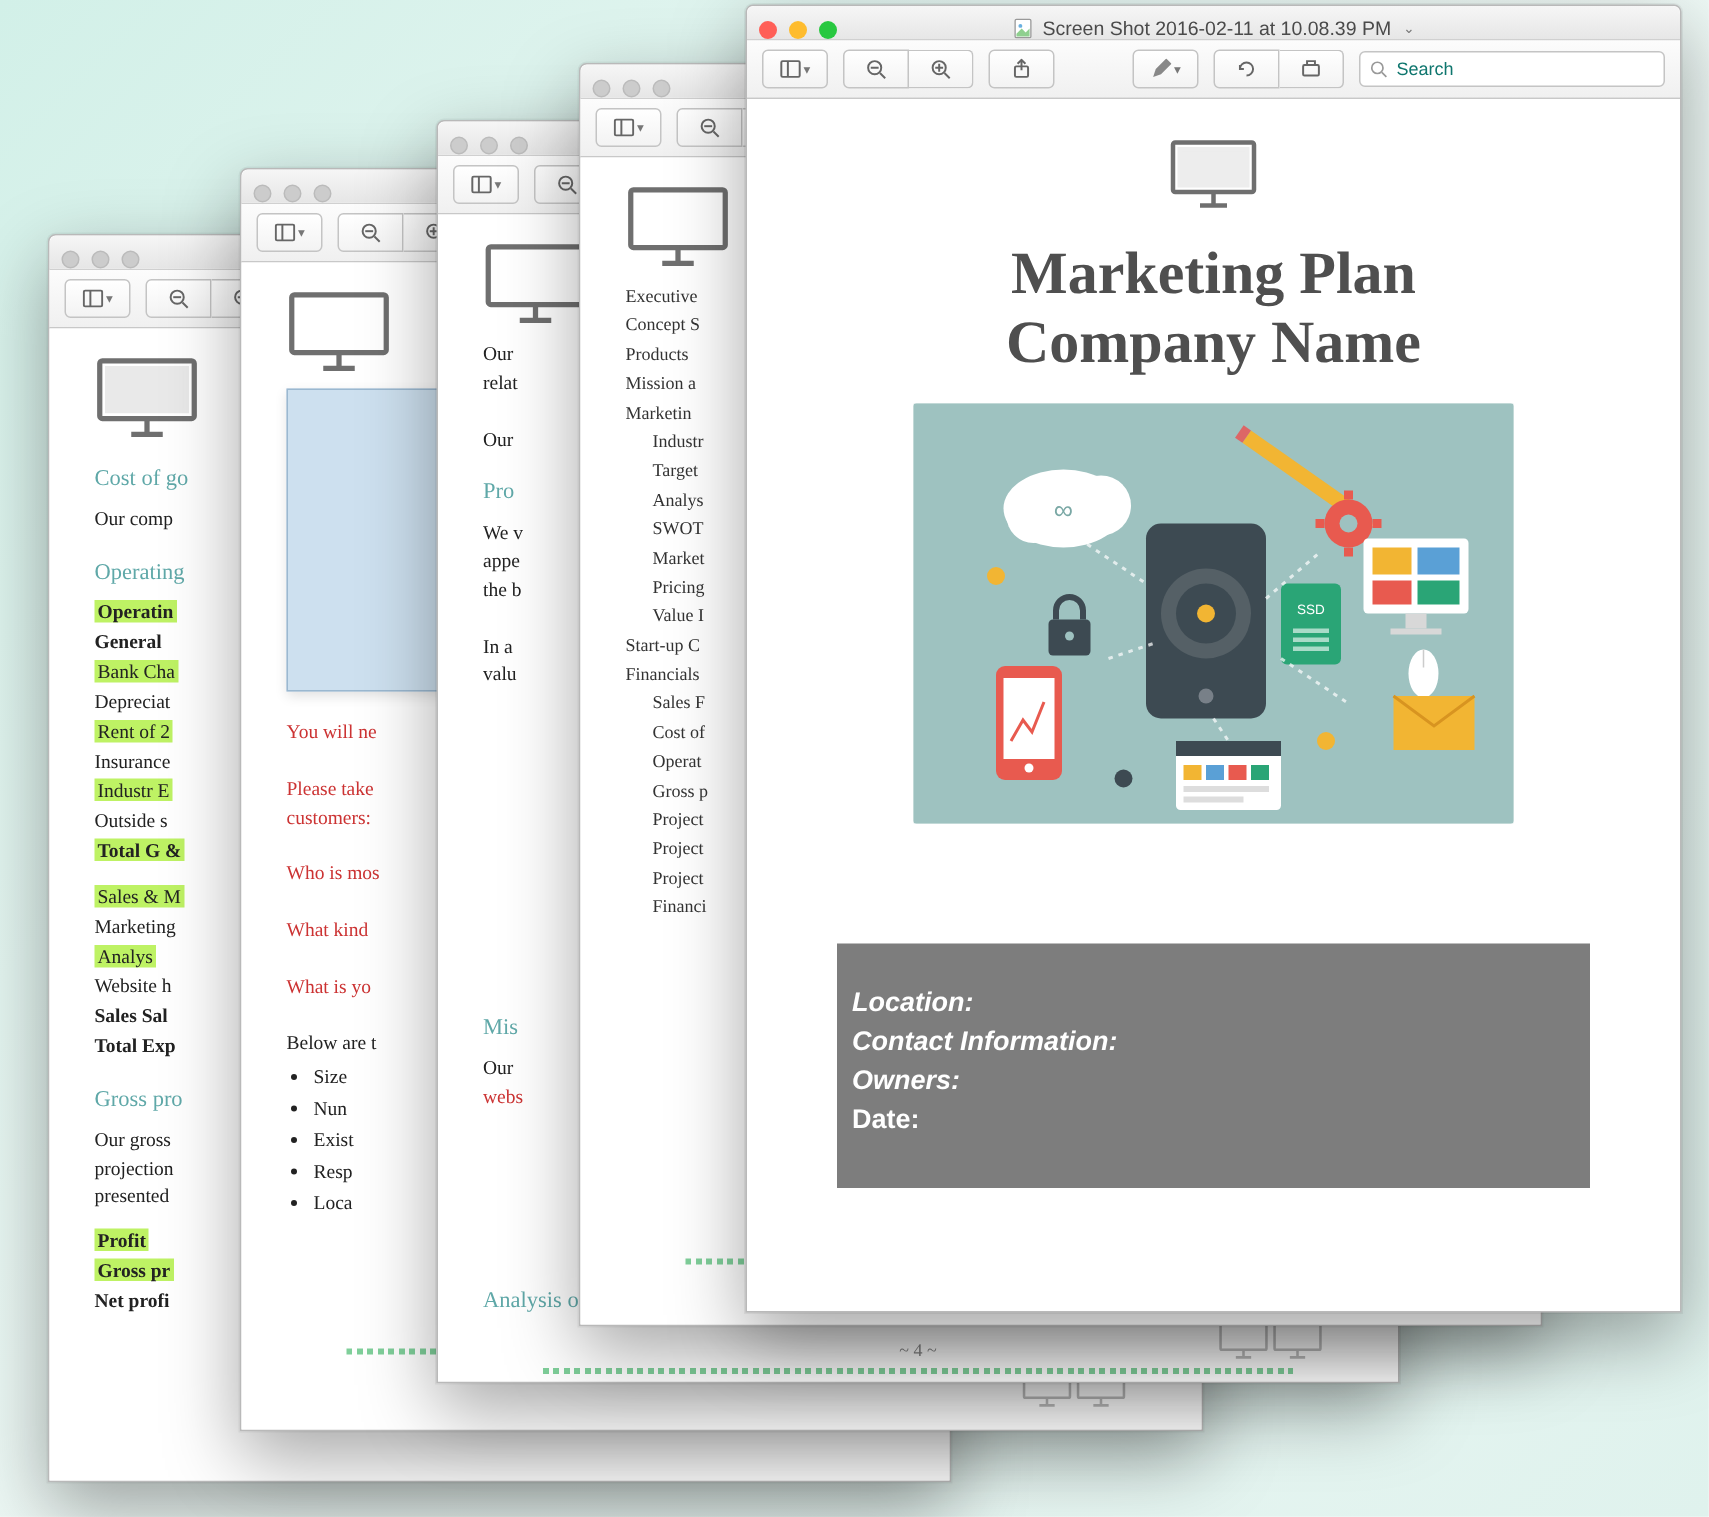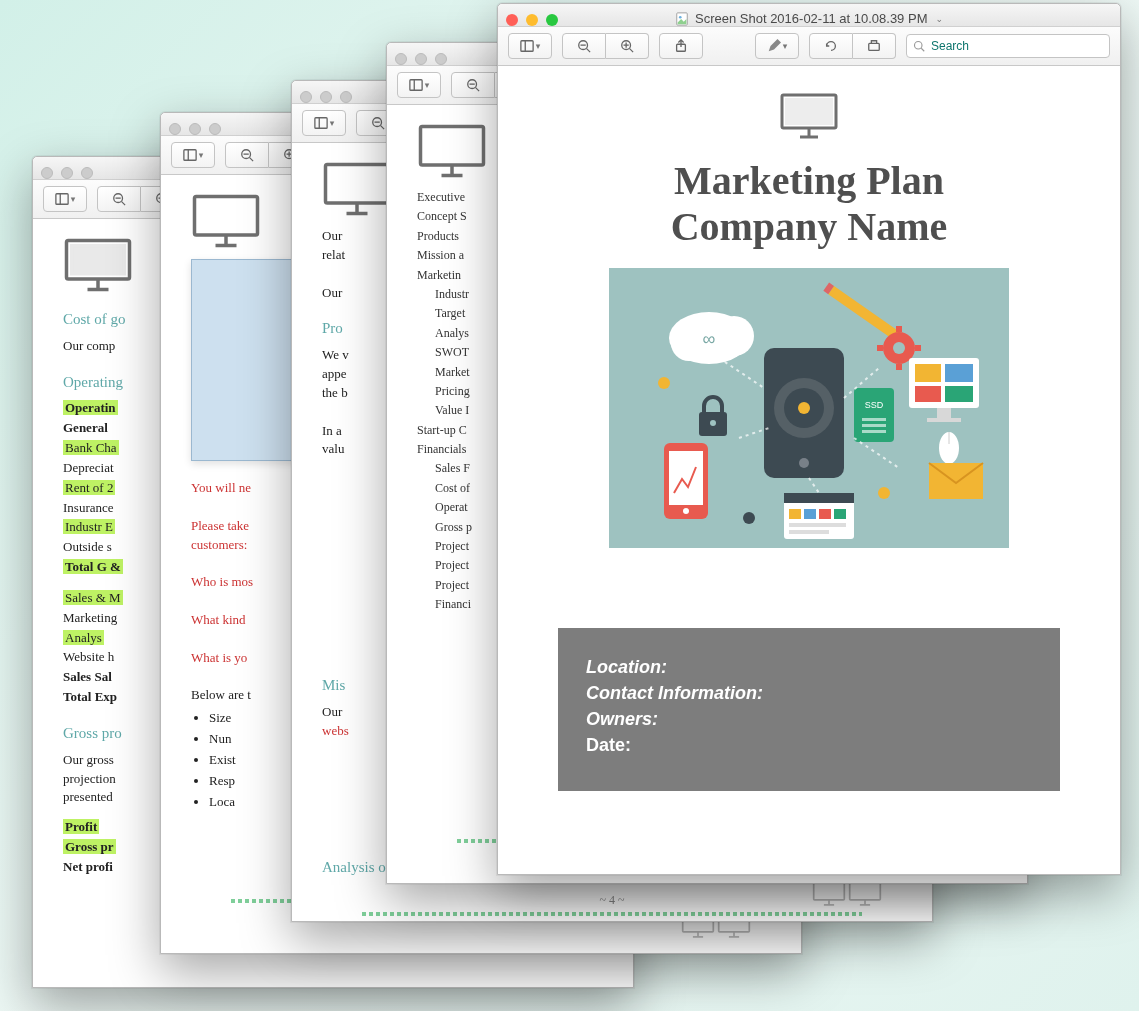--- a/index.html
+++ b/index.html
@@ -33,21 +33,21 @@
 .bul li{font-family:Georgia,serif;font-size:13px;margin:2px 0}
 .toc{font-family:Georgia,serif;font-size:12px;color:#333}
 .toc .item{margin:2px 0}
 .toc .indent{margin-left:18px}
 .pgnum{text-align:center;color:#888;font-family:Georgia,serif;font-size:12px;margin-top:14px}
 .wavy{height:4px;background:repeating-linear-gradient(90deg,#7fcf9a 0,#7fcf9a 4px,transparent 4px,transparent 7px);margin:2px 40px 0}
 .foot-mon{position:absolute;right:50px;bottom:14px;display:flex;gap:2px;color:#bcbcbc}
 .foot-mon svg{width:34px;height:28px}
 .cover-title{font-family:Georgia,"Times New Roman",serif;font-weight:bold;color:#4f4f4f;font-size:40px;text-align:center;line-height:1.15;margin:14px 0 18px}
 .cover-img{width:400px;height:280px;margin:0 auto;background:#9ec2c0;border-radius:2px;position:relative;display:flex;align-items:center;justify-content:center}
-.info-box{background:#7d7d7d;color:#fff;padding:24px 28px 30px;margin-top:80px}
+.info-box{background:#7d7d7d;color:#fff;padding:24px 10px 30px;margin-top:80px}
 .info-box .lbl{font-family:Arial,sans-serif;font-weight:bold;font-style:italic;font-size:18px;margin:5px 0}
 .info-box .lbl.noi{font-style:normal}
 .blue-box{width:200px;height:200px;background:#cde0ef;border:1px solid #9bb8d0;box-shadow:0 3px 8px rgba(0,0,0,.12);margin:10px 0 18px}
 .chev{font-size:9px;color:#777;margin-left:2px}
 </style>
 </head>
 <body>
 
 <div class="win" style="left:32px;top:156px;width:600px;height:830px">
   <div class="titlebar">

